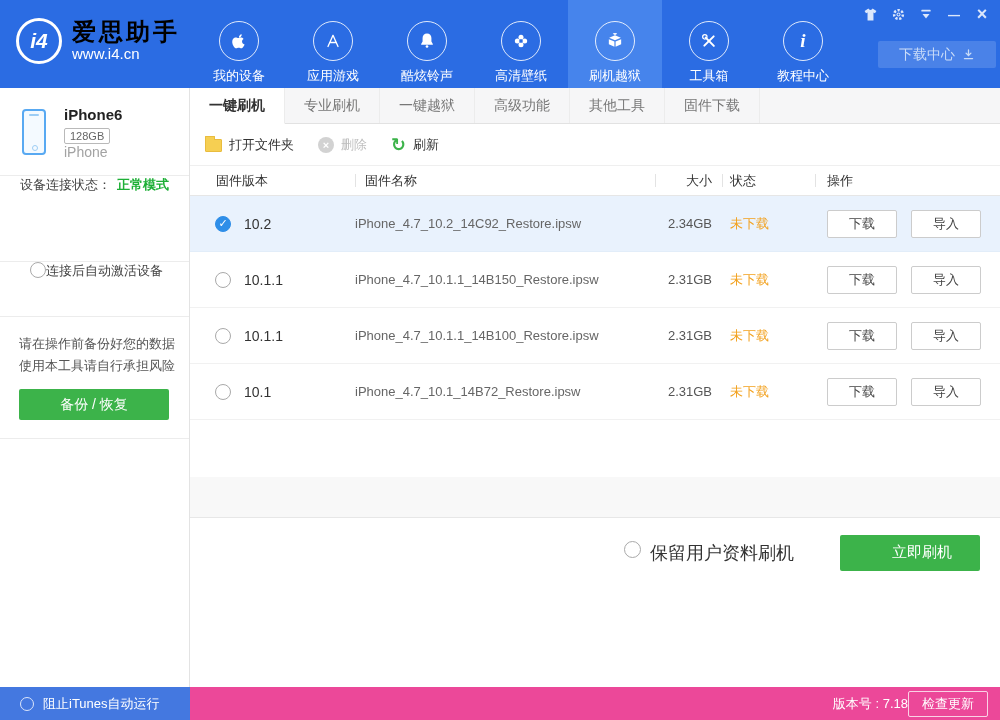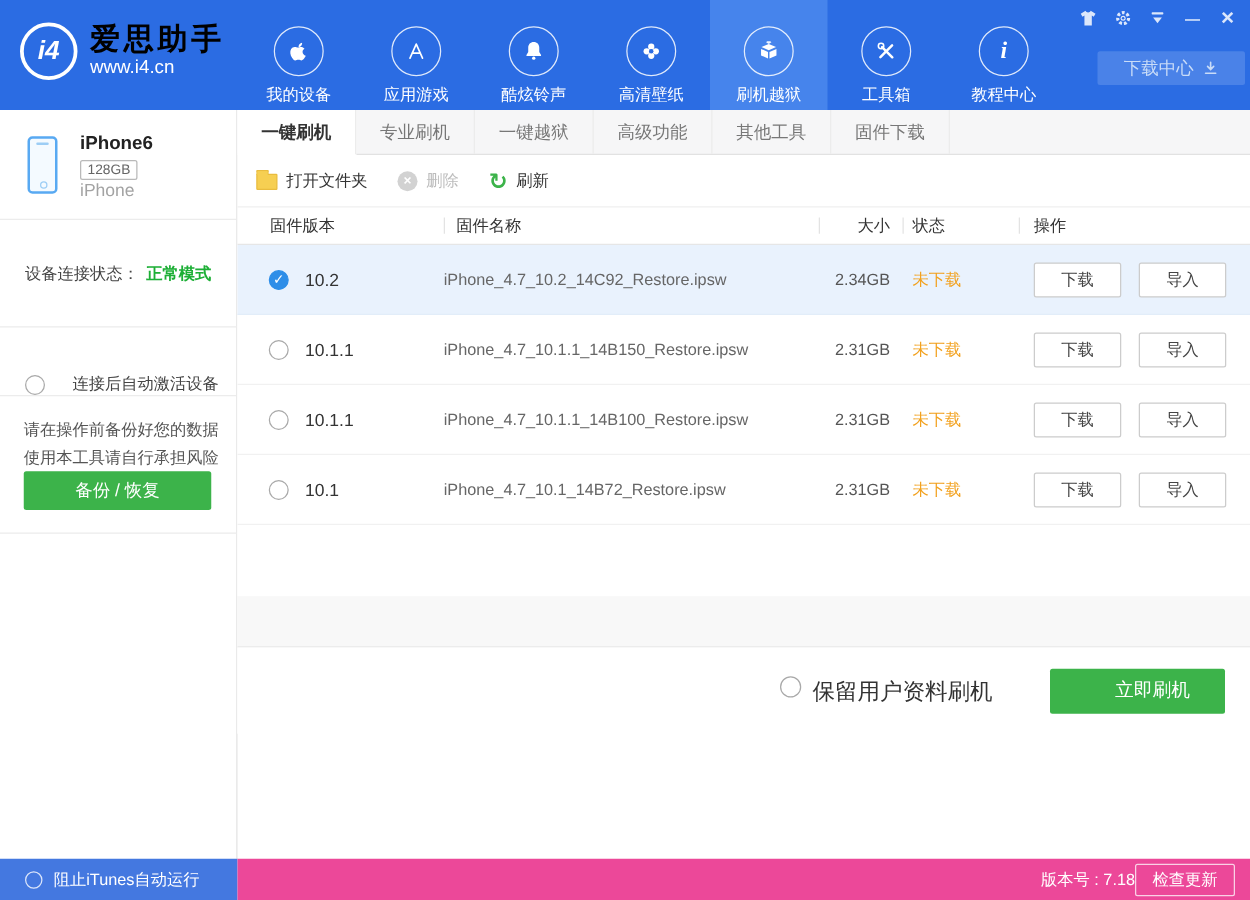--- a/index.html
+++ b/index.html
@@ -38,31 +38,31 @@
   
   .sidebar { position:absolute; left:0; top:88px; width:190px; height:599px; background:#fff; border-right:1px solid #e3e3e3; }
   .sec { border-bottom:1px solid #ececec; position:relative; }
   .sec-device { height:88px; }
   .phone-icon { position:absolute; left:22px; top:21px; width:24px; height:46px; border:2px solid #58a9f2; border-radius:4px; background:#f4faff; }
   .phone-icon::before { content:""; position:absolute; left:5px; top:3px; width:10px; height:2px; background:#9ccdf5; border-radius:1px; }
   .phone-icon::after { content:""; position:absolute; left:8px; bottom:2px; width:4px; height:4px; border:1px solid #9ccdf5; border-radius:50%; }
   .dev-name { position:absolute; left:64px; top:18px; font-size:15px; font-weight:bold; color:#222; }
   .dev-cap { position:absolute; left:64px; top:40px; font-size:11px; color:#666; border:1px solid #b9b9b9; border-radius:2px; padding:1px 5px; }
   .dev-model { position:absolute; left:64px; top:56px; font-size:14px; color:#a3a3a3; }
-  .sec-status { height:86px; display:flex; align-items:center; padding-left:20px; font-size:13px; color:#444; }
+  .sec-status { height:86px; display:flex; align-items:flex-start; padding-left:20px; font-size:13px; color:#444; }
   .status-ok { font-weight:bold; margin-left:6px; }
-  .sec-activate { height:55px; display:flex; align-items:flex-end; padding-left:20px; gap:22px; font-size:13px; color:#444; cursor:pointer; }
+  .sec-activate { height:55px; display:flex; align-items:flex-start; padding-left:30px; gap:0; font-size:13px; color:#444; cursor:pointer; }
   .radio { width:16px; height:16px; border:1px solid #a9a9a9; border-radius:50%; background:#fff; flex:none; }
   .sec-warning { padding:16px 0 18px 19px; }
   .warn-line { font-size:13px; color:#555; line-height:22px; white-space:nowrap; }
   .btn-green {
     border:0; border-radius:2px; color:#fff; cursor:pointer;
     display:flex; align-items:center; justify-content:center;
   }
-  .backup-btn { margin-top:0; width:150px; height:31px; font-size:14px; }
+  .backup-btn { margin-top:12px; width:150px; height:31px; font-size:14px; }
   
   .main { position:absolute; left:190px; top:88px; width:810px; height:499px; display:flex; flex-direction:column; background:#fff; }
   .tabbar { height:36px; background:#f6f6f7; border-bottom:1px solid #e2e2e2; display:flex; flex:none; }
   .tab { width:95px; line-height:35px; text-align:center; font-size:14px; color:#777; border-right:1px solid #ececec; cursor:pointer; }
   .tab.active { background:#fff; color:#333; font-weight:bold; margin-bottom:-1px; border-bottom:1px solid #fff; }
   .toolbar { height:42px; border-bottom:1px solid #efefef; display:flex; align-items:center; padding-left:15px; gap:24px; flex:none; }
   .tool { display:flex; align-items:center; gap:7px; font-size:13px; color:#333; cursor:pointer; }
   .tool.disabled { color:#bdbdbd; cursor:default; }
   .folder-glyph { position:relative; width:17px; height:13px; background:#f6cf52; border:1px solid #e9bc3e; border-radius:1px; margin-top:2px; }
   .folder-glyph::before { content:""; position:absolute; left:-1px; top:-4px; width:8px; height:3px; background:#f6cf52; border:1px solid #e9bc3e; border-bottom:0; border-radius:1px 1px 0 0; }

